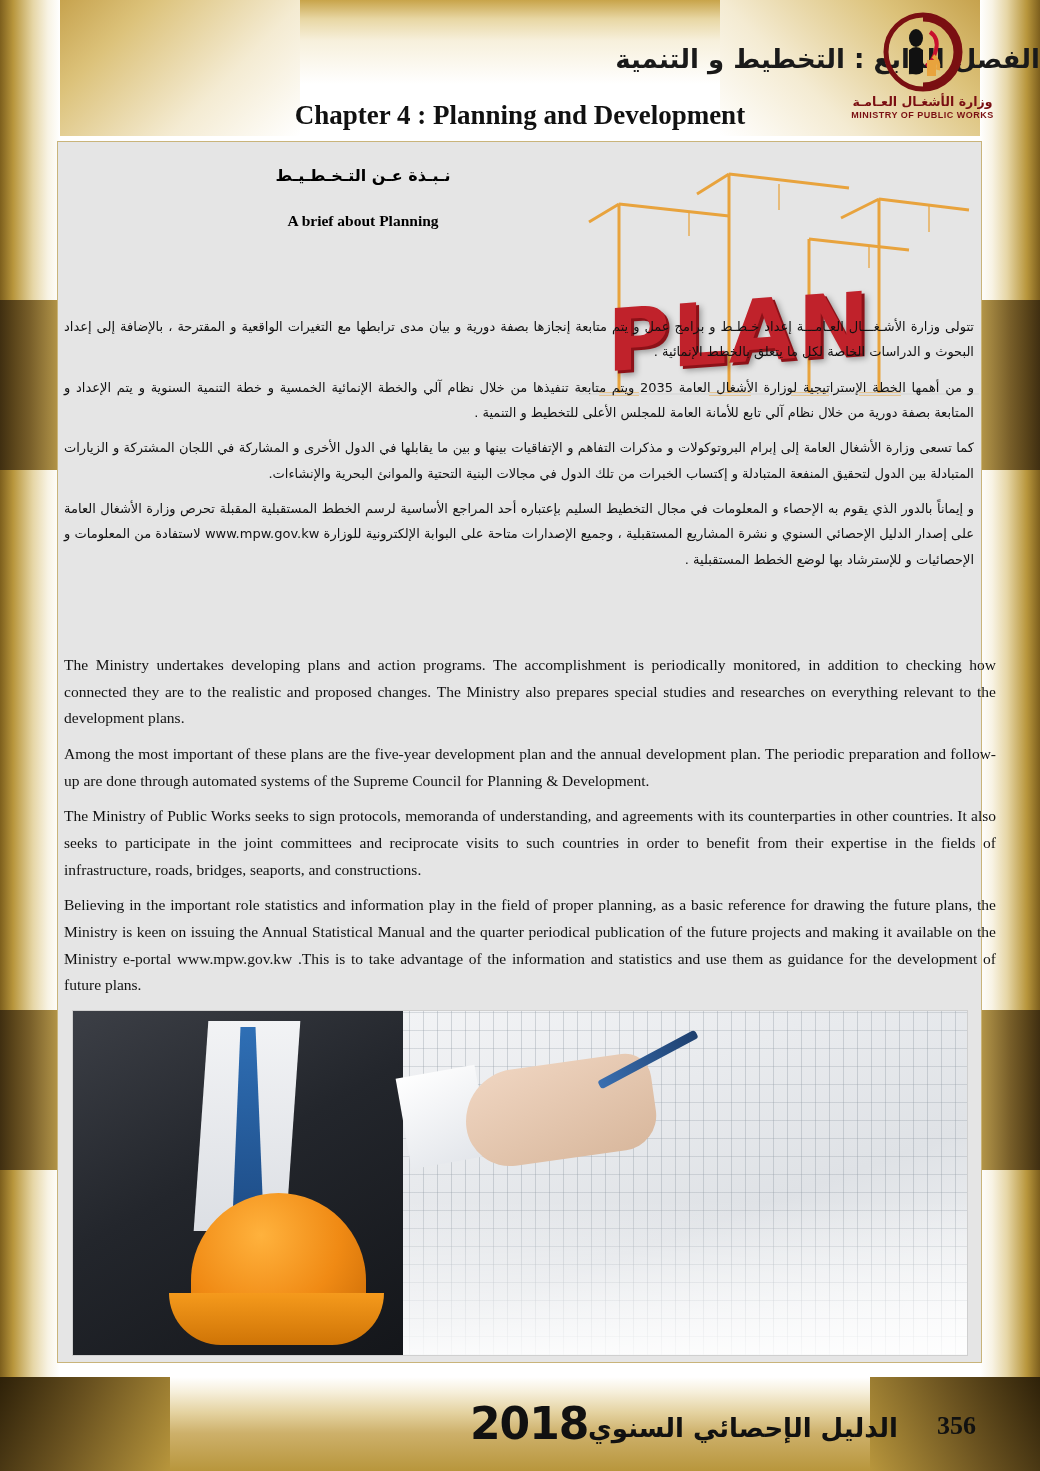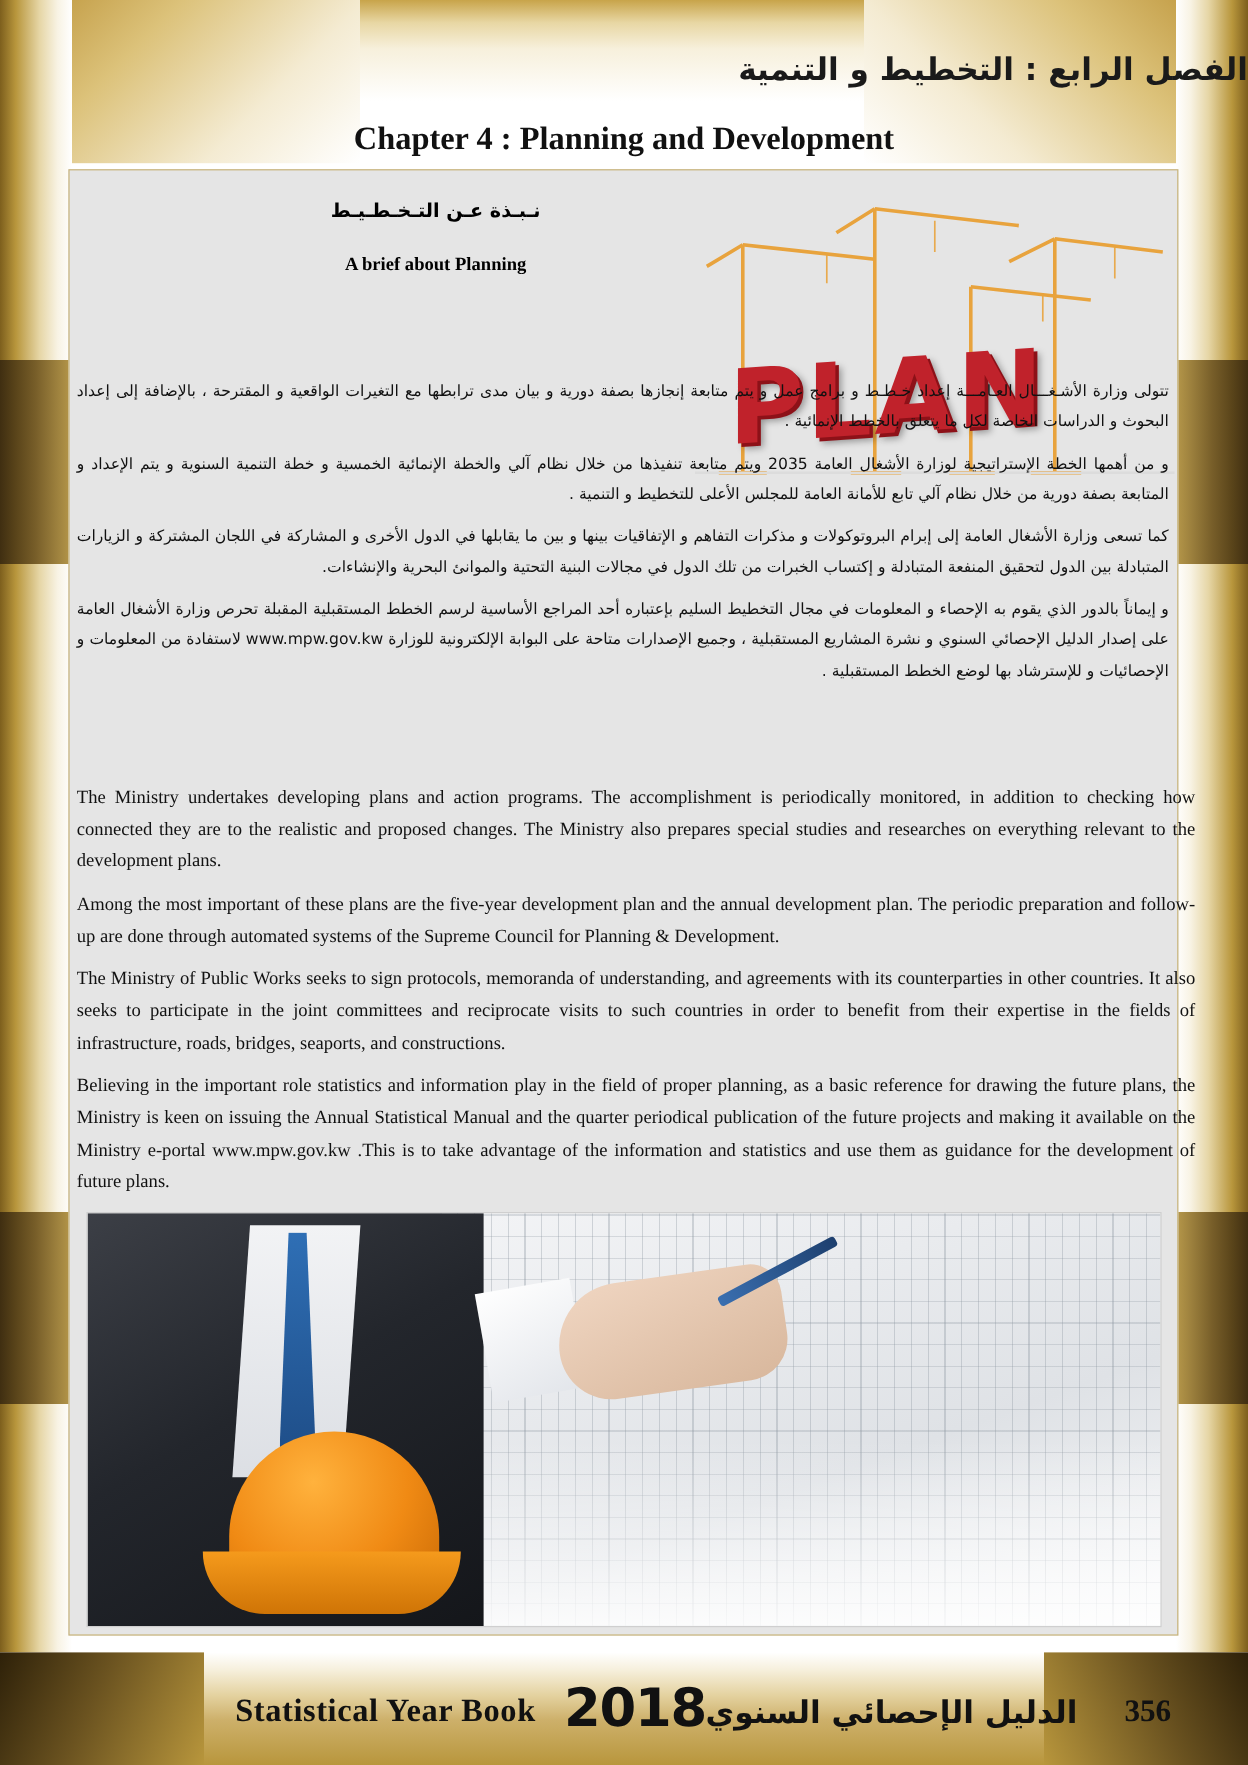--- a/index.html
+++ b/index.html
@@ -382,20 +382,35 @@
 
   <div class="bottom-band-real">
     <div class="bottom-dark-left"></div>
     <div class="bottom-dark-right"></div>
   </div>
 
   <div class="header">
     <div class="chapter-ar">الفصل الرابع : التخطيط و التنمية</div>
     <div class="chapter-en">Chapter 4 : Planning and Development</div>
 
+    <div class="logo">
+      <div class="logo-mark">
+        <svg width="80" height="80" viewBox="0 0 80 80" aria-hidden="true">
+          <circle cx="40" cy="40" r="37" fill="none" stroke="#7a0f12" stroke-width="5"></circle>
+          <path d="M40 7 A33 33 0 0 1 40 73" fill="none" stroke="#7a0f12" stroke-width="5"></path>
+          <ellipse cx="33" cy="26" rx="7" ry="9" fill="#111"></ellipse>
+          <path d="M26 38 q7 -6 14 0 l0 22 q-7 5 -14 0 z" fill="#111"></path>
+          <path d="M47 20 q9 6 6 18 q-3 12 -10 16" fill="none" stroke="#c8102e" stroke-width="4"></path>
+          <path d="M50 44 q7 5 5 14" fill="none" stroke="#e8a33d" stroke-width="4"></path>
+          <rect x="44" y="48" width="9" height="16" fill="#e8a33d"></rect>
+        </svg>
+      </div>
+      <div class="logo-ar">وزارة الأشغـال العـامـة</div>
+      <div class="logo-en">MINISTRY OF PUBLIC WORKS</div>
+    </div>
   </div>
 
   <div class="content-box">
     <div class="inner">
 
       <div class="brief-ar">نـبـذة عـن التـخـطـيـط</div>
       <div class="brief-en">A brief about Planning</div>
 
       <div class="plan-art">
         <svg width="400" height="260" viewBox="0 0 400 260" aria-hidden="true">
@@ -437,19 +452,18 @@
         <div class="helmet-brim"></div>
         <div class="cuff"></div>
         <div class="hand"></div>
         <div class="pen"></div>
       </div>
 
     </div>
   </div>
 
   <div class="footer">
-    <div class="footer-en">Statistical Year Book</div>
     <div class="footer-year">2018</div>
     <div class="footer-ar">الدليل الإحصائي السنوي</div>
     <div class="footer-page">356</div>
   </div>
 
 </div>
 
 </body></html>

